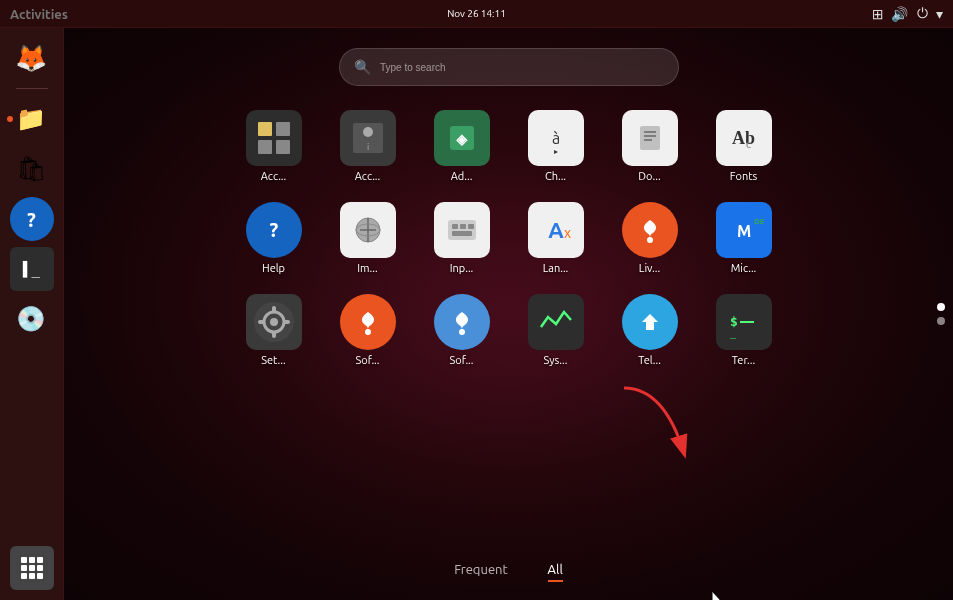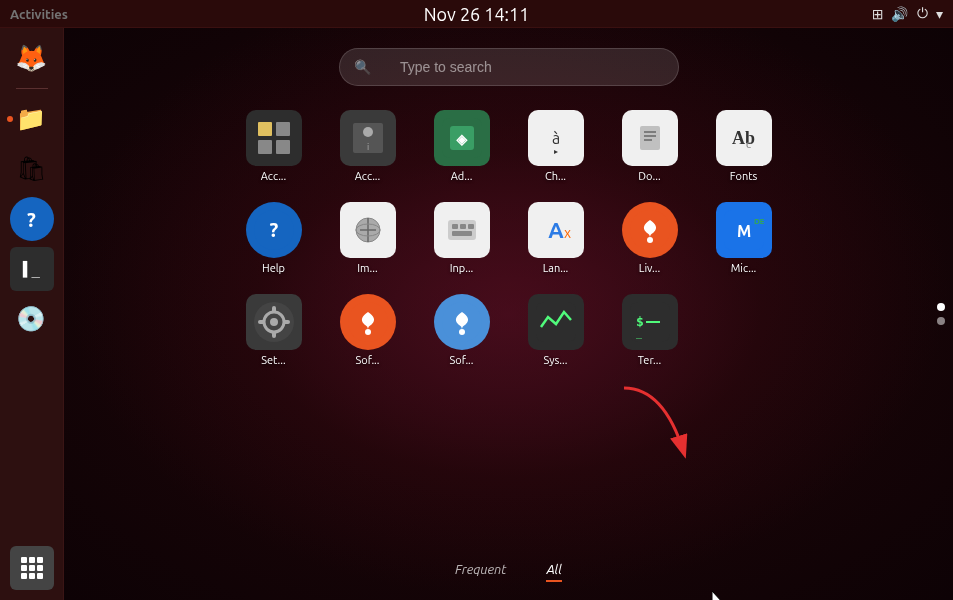--- a/index.html
+++ b/index.html
@@ -26,21 +26,21 @@
       border-bottom: 1px solid #3a1010;
     }
     .topbar-left {
       color: #737373;
       font-size: 13px;
       font-weight: 600;
       cursor: pointer;
     }
     .topbar-center {
       color: #fff;
-      font-size: 18px;
+      font-size: 10px;
       position: absolute;
       left: 50%;
       transform: translateX(-50%);
     }
     .topbar-right {
       display: flex;
       align-items: center;
       gap: 8px;
     }
     .topbar-icon {
@@ -128,23 +128,22 @@
       padding: 0 15px;
       gap: 8px;
       border: 1px solid rgba(255,255,255,0.15);
       z-index: 10;
     }
     .search-bar input {
       background: transparent;
       border: none;
       outline: none;
       color: rgba(255,255,255,0.6);
-      font-size: 14px;
+      font-size: 10px;
       width: 100%;
-      margin-left: 20px;
     }
     .search-bar input::placeholder {
       color: rgba(255,255,255,0.5);
     }
     .search-icon-svg {
       color: rgba(255,255,255,0.6);
       font-size: 14px;
       flex-shrink: 0;
     }
 
@@ -193,21 +192,20 @@
       z-index: 10;
       position: absolute;
       bottom: 10px;
     }
     .tab {
       color: rgba(255,255,255,0.7);
       font-size: 13px;
       cursor: pointer;
       padding-bottom: 4px;
       border-bottom: 2px solid transparent;
-      font-style: italic;
     }
     .tab.active {
       color: #fff;
       border-bottom: 2px solid #e95420;
     }
 
     
     .side-dots {
       position: absolute;
       right: 8px;
@@ -476,20 +474,29 @@
     <div class="app-item">
       <div class="app-icon" style="background:#2d2d2d;">
         <svg width="40" height="40" viewBox="0 0 40 40">
           <rect width="40" height="40" rx="8" fill="#2d2d2d"></rect>
           <polyline points="5,25 12,15 20,22 28,10 35,18" fill="none" stroke="#50fa7b" stroke-width="2.5"></polyline>
         </svg>
       </div>
       <span class="app-label">Sys...</span>
     </div>
     <div class="app-item">
+      <div class="app-icon" style="background:#2ca5e0; border-radius:50%;">
+        <svg width="40" height="40" viewBox="0 0 40 40">
+          <circle cx="20" cy="20" r="20" fill="#2ca5e0"></circle>
+          <path d="M20 12 L28 20 L24 20 L24 28 L16 28 L16 20 L12 20 Z" fill="white"></path>
+        </svg>
+      </div>
+      <span class="app-label">Tel...</span>
+    </div>
+    <div class="app-item">
       <div class="app-icon" style="background:#2d2d2d;">
         <svg width="40" height="40" viewBox="0 0 40 40">
           <rect width="40" height="40" rx="8" fill="#2d2d2d"></rect>
           <text x="6" y="24" fill="#50fa7b" font-family="monospace" font-size="13" font-weight="bold">$</text>
           <line x1="16" y1="20" x2="30" y2="20" stroke="#50fa7b" stroke-width="2"></line>
           <text x="6" y="34" fill="#50fa7b" font-family="monospace" font-size="10">_</text>
         </svg>
       </div>
       <span class="app-label">Ter...</span>
     </div>

